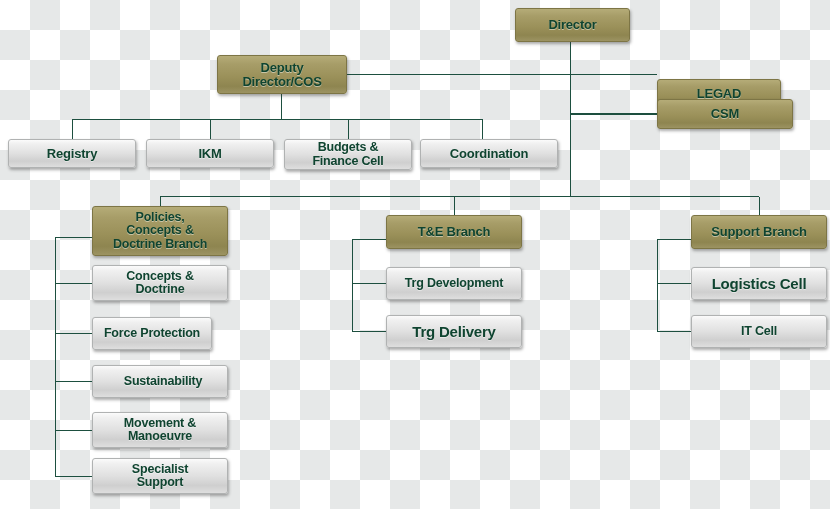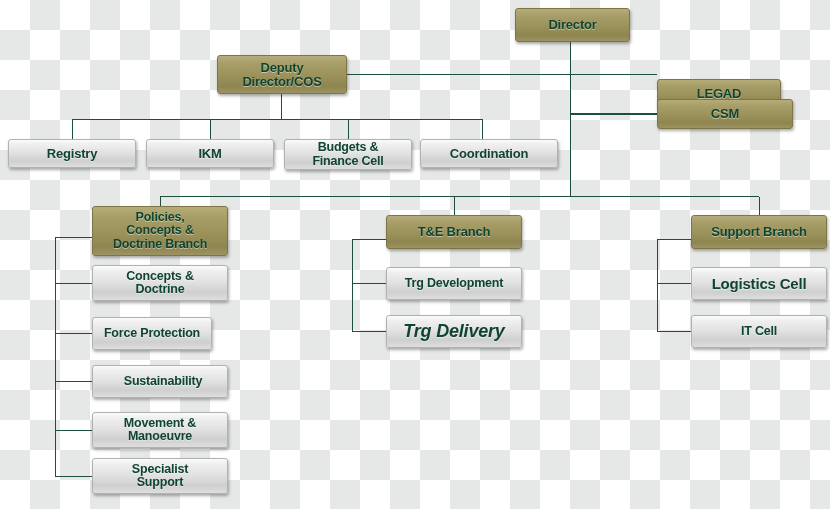--- a/index.html
+++ b/index.html
@@ -109,17 +109,17 @@
       <div class="node tan" style="left: 691px; top: 215px; width: 136px; height: 34px; font-size: 13px;">Support Branch</div>
       <div class="node gray" style="left: 92px; top: 265px; width: 136px; height: 36px; font-size: 12.5px;">Concepts &amp;
 Doctrine</div>
       <div class="node gray" style="left: 92px; top: 317px; width: 120px; height: 33px; font-size: 12.5px;">Force Protection</div>
       <div class="node gray" style="left: 92px; top: 365px; width: 136px; height: 33px; font-size: 12.5px; padding-left: 6px;">Sustainability</div>
       <div class="node gray" style="left: 92px; top: 412px; width: 136px; height: 36px; font-size: 12.5px;">Movement &amp;
 Manoeuvre</div>
       <div class="node gray" style="left: 92px; top: 458px; width: 136px; height: 36px; font-size: 12.5px;">Specialist
 Support</div>
       <div class="node gray" style="left: 386px; top: 267px; width: 136px; height: 33px; font-size: 12.5px;">Trg Development</div>
-      <div class="node gray" style="left: 386px; top: 315px; width: 136px; height: 33px; font-size: 18px; font-style: italic;">Trg Delivery</div>
+      <div class="node gray" style="left: 386px; top: 315px; width: 136px; height: 33px; font-size: 15px;">Trg Delivery</div>
       <div class="node gray" style="left: 691px; top: 267px; width: 136px; height: 33px; font-size: 15px;">Logistics Cell</div>
       <div class="node gray" style="left: 691px; top: 315px; width: 136px; height: 33px; font-size: 12.5px;">IT Cell</div>
     </div>
 </div>
 
 </body></html>

